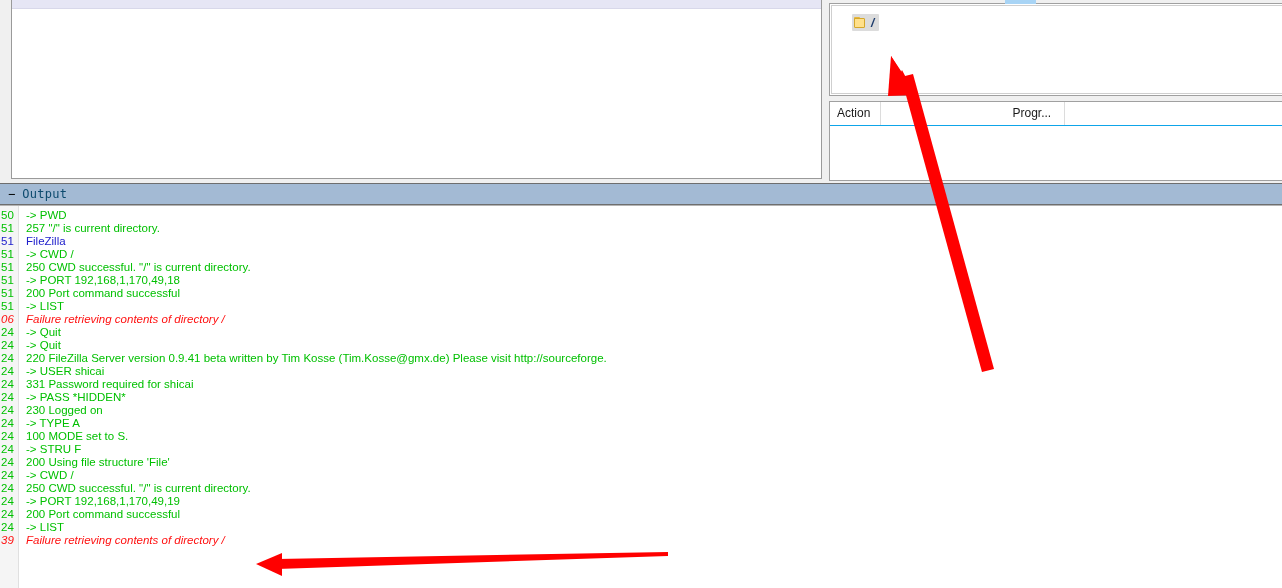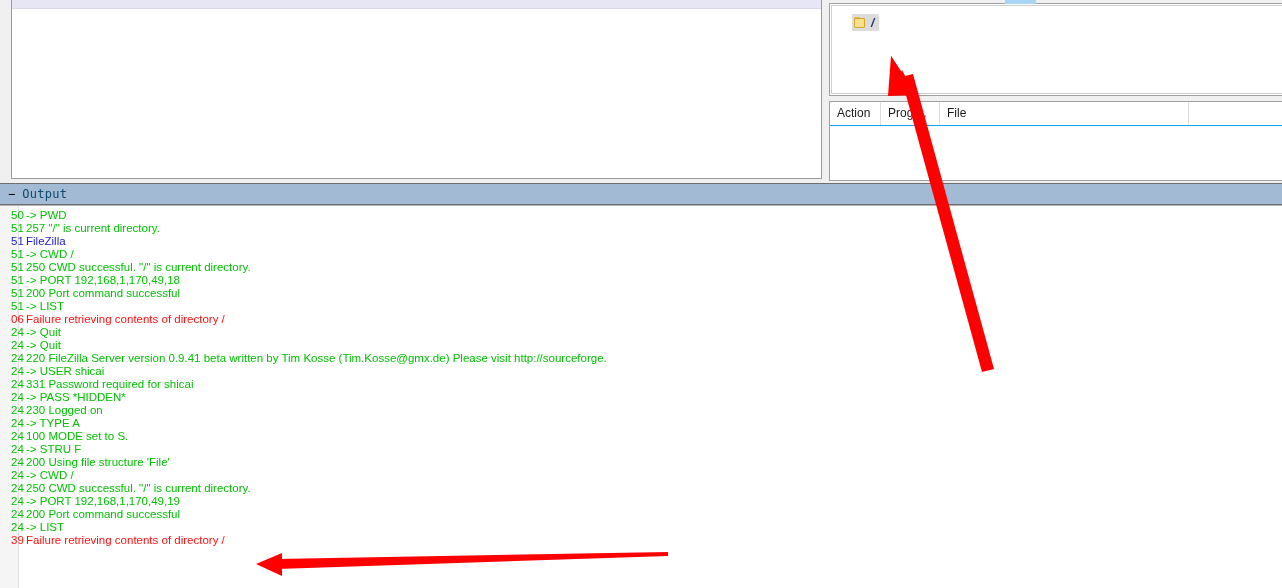--- a/index.html
+++ b/index.html
@@ -207,31 +207,31 @@
     line-height: 13px;
     white-space: nowrap;
     font-size: 11.5px;
     display: block;
     position: relative;
   }
   .log-line .ln {
     display: inline-block;
     width: 19px;
     text-align: left;
-    padding-left: 11px;
+    padding-left: 1px;
     font-size: 11.5px;
     box-sizing: border-box;
   }
   .log-line .msg {
     display: inline-block;
     padding-left: 7px;
     font-size: 11.5px;
   }
   .log-line.green .ln, .log-line.green .msg { color: #00c000; }
-  .log-line.red   .ln, .log-line.red   .msg { color: #ff1010; }
+  .log-line.red   .ln, .log-line.red   .msg { color: #ff1010; font-style: italic; }
   .log-line.blue  .ln, .log-line.blue  .msg { color: #2020cc; }
 
   
   #annotations {
     position: absolute;
     left: 0; top: 0;
     width: 1282px;
     height: 588px;
     pointer-events: none;
   }
@@ -264,21 +264,20 @@
           <span class="body"></span>
       </span>
       <span class="tree-node-label">/</span>
     </div>
   </div>
 
   <div id="transfer-queue-panel">
     <div id="queue-header">
       <div class="queue-col c1">Action</div>
       <div class="queue-col c2">Progr...</div>
-      <div class="queue-col c3">File</div>
       <div class="queue-col c4"></div>
     </div>
     <div style="position:absolute;left:0;top:24px;right:0;bottom:0;background:#ffffff;"></div>
   </div>
 
   <div id="top-selection-sliver"></div>
 </div>
 
 <div id="output-header">
   <span class="collapse-glyph">−</span>

